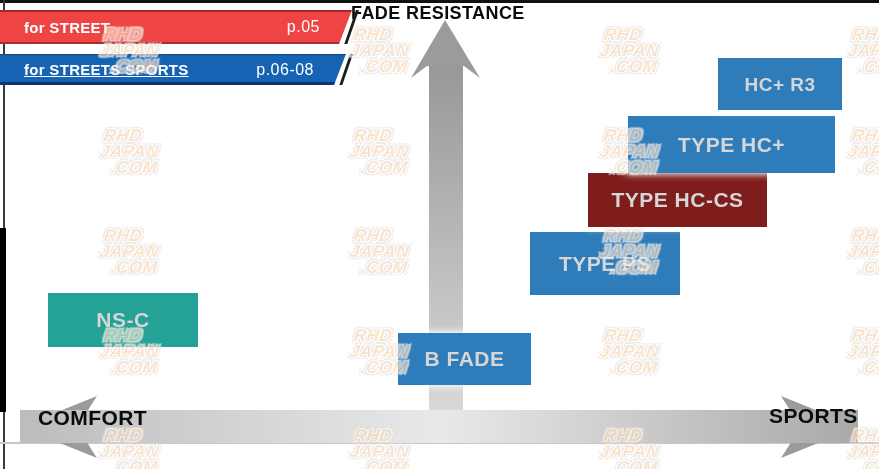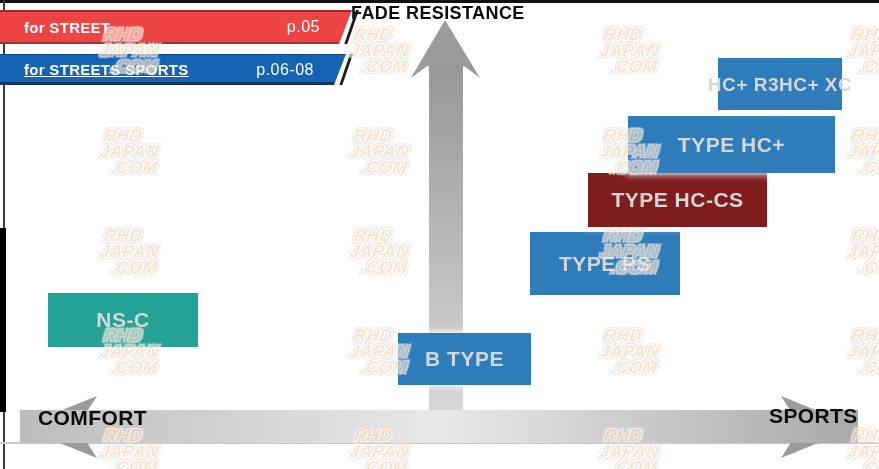--- a/index.html
+++ b/index.html
@@ -91,34 +91,33 @@
     <span class="banner-label">for STREETS SPORTS</span>
     <span class="banner-page">p.06-08</span>
   </div>
   <div class="slash slash-2"></div>
 
   <div id="boxes">
       <div class="pbox" style="left: 48px; top: 293px; width: 150px; height: 54px; background: rgb(35, 162, 149); text-align: right;">
         <div class="line">NS-C</div>
       </div>
       <div class="pbox" style="left: 398px; top: 333px; width: 133px; height: 52px; background: rgb(46, 124, 186);">
-        <div class="line">B TYPE</div>
+        <div class="line">B FADE</div>
       </div>
       <div class="pbox" style="left: 530px; top: 232px; width: 150px; height: 63px; background: rgb(46, 124, 186);">
         <div class="line">TYPE PS</div>
       </div>
       <div class="pbox" style="left: 588px; top: 173px; width: 179px; height: 54px; background: #7f1d1d;">
         <div class="line">TYPE HC-CS</div>
       </div>
       <div class="pbox" style="left: 628px; top: 116px; width: 207px; height: 57px; background: rgb(46, 124, 186);">
         <div class="line">TYPE HC+</div>
       </div>
       <div class="pbox two" style="left: 718px; top: 58px; width: 124px; height: 52px; background: rgb(46, 124, 186);">
         <div class="line">HC+ R3</div>
-        <div class="line">HC+ XC</div>
       </div>
     </div>
 
   <div id="wms">
       <div class="wm" style="left: 100px; top: 27px;">
         <div class="wline w1">RHD</div>
         <div class="wline w2">JAPAN</div>
         <div class="wline w3">.COM</div>
       </div>
       <div class="wm" style="left: 100px; top: 128px;">

